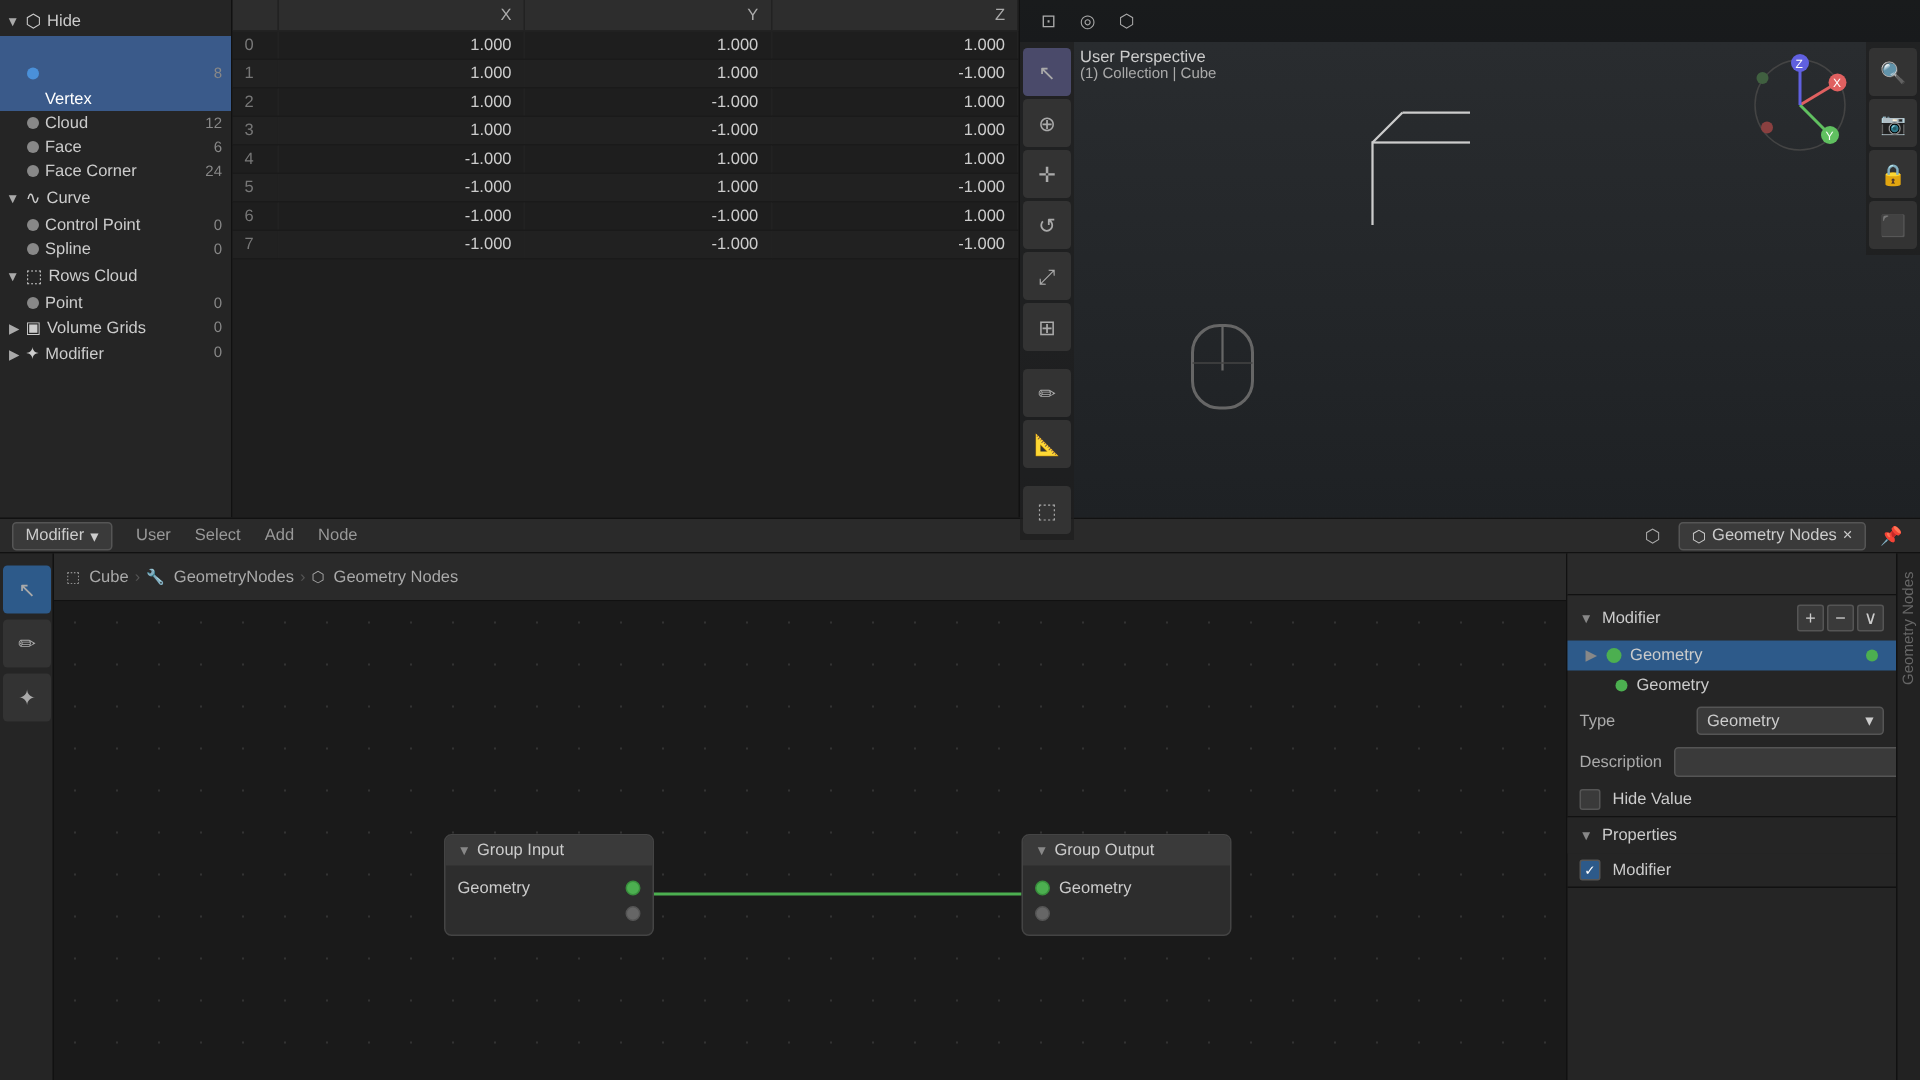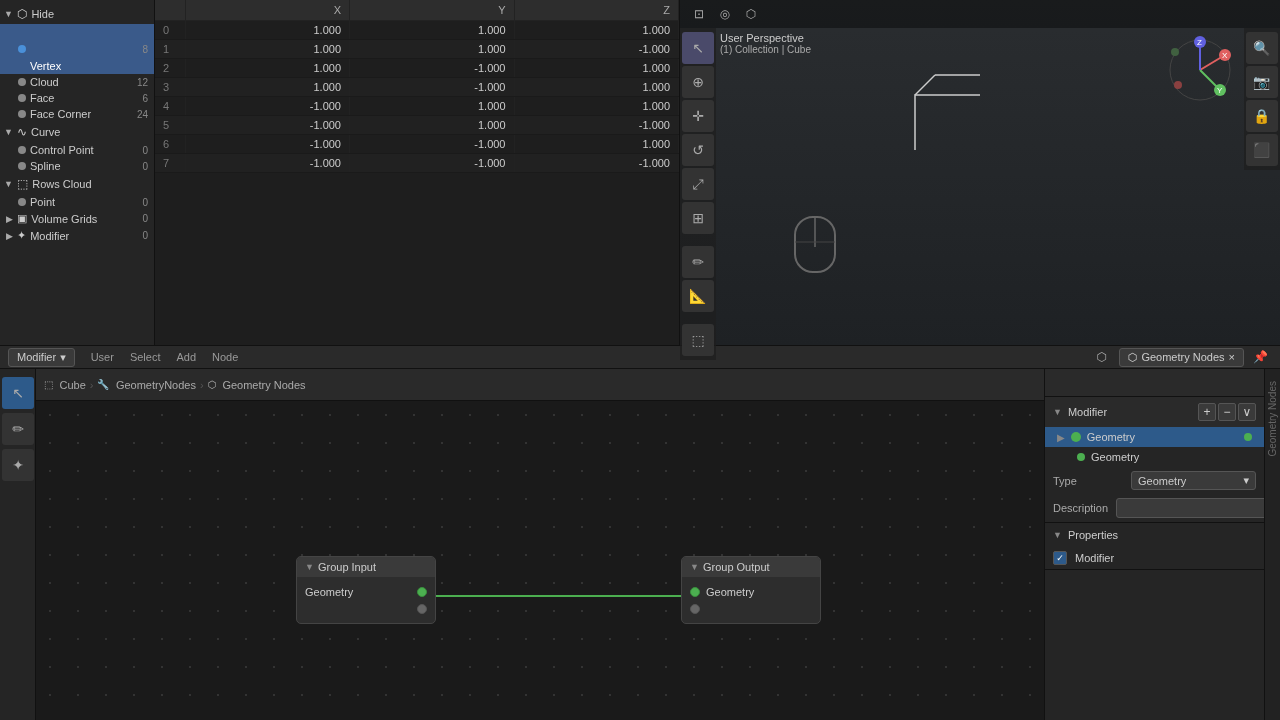--- a/index.html
+++ b/index.html
@@ -913,20 +913,24 @@
           <span>Geometry</span>
           <span>▾</span>
         </div>
       </div>
 
       <div class="desc-row">
         <span class="desc-label">Description</span>
         <input class="desc-input" type="text" value="" style="">
       </div>
 
+      <div class="checkbox-row">
+        <div class="checkbox-box"></div>
+        <span>Hide Value</span>
+      </div>
     </div>
 
     <div class="panel-section properties-section">
       <div class="panel-section-header">
         <span class="chevron">▼</span>
         <span>Properties</span>
       </div>
 
       <div class="checkbox-row">
         <div class="checkbox-box checked"></div>

